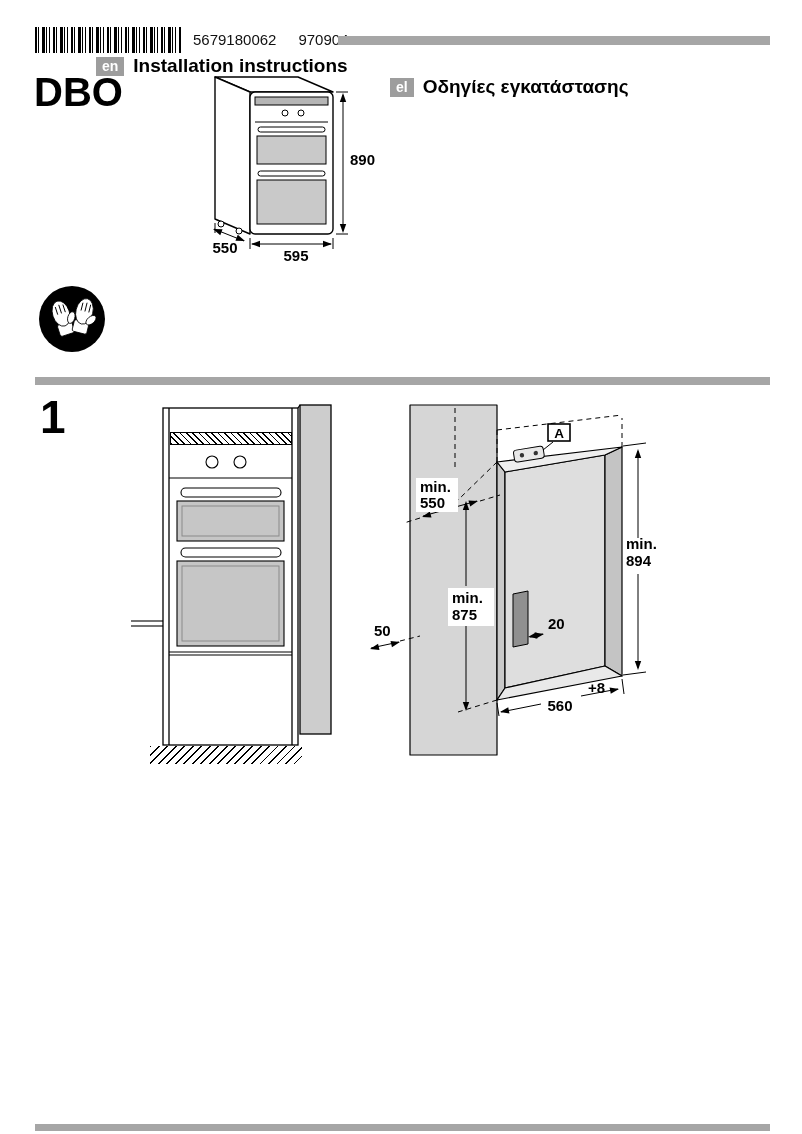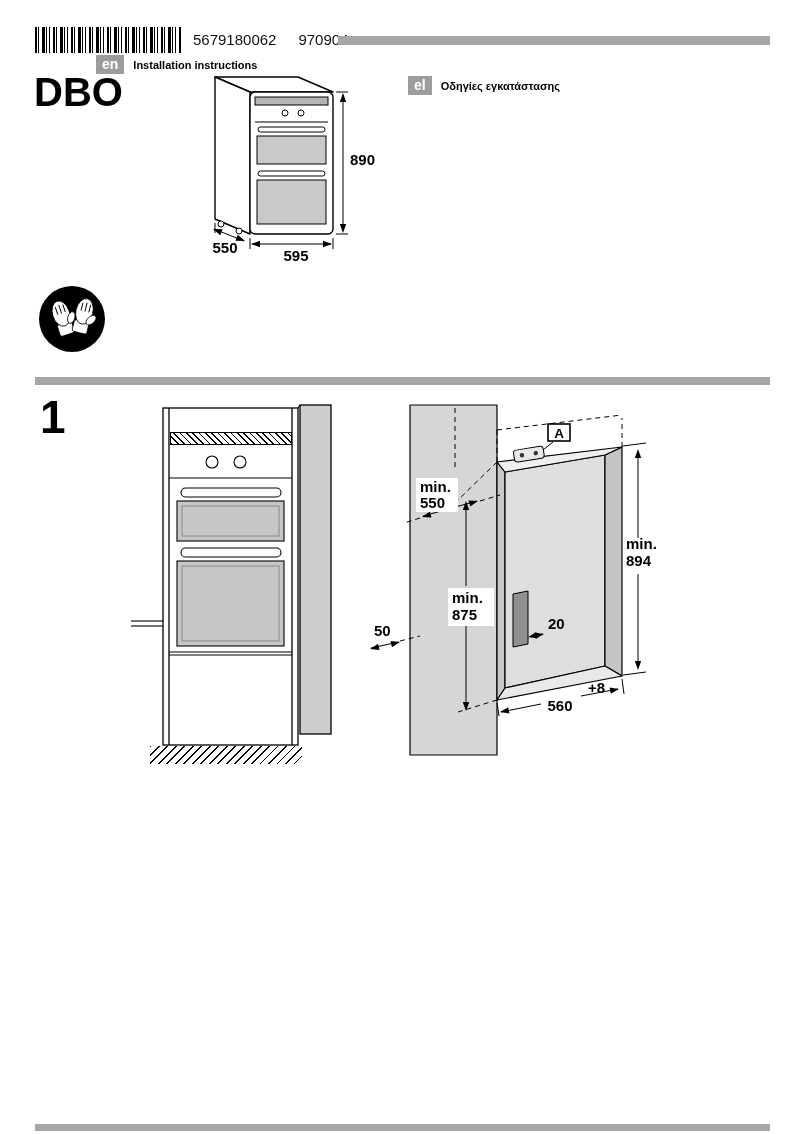--- a/index.html
+++ b/index.html
@@ -17,21 +17,21 @@
       #000 7px 10px, #fff 10px 11px, #000 11px 12px, #fff 12px 14px,
       #000 14px 15px, #fff 15px 18px);
   }
   .bc-text { position:absolute; left:193px; top:31px; font-size:15px; color:#111; }
   .bc-text span + span { margin-left:22px; }
   .lang { position:absolute; display:flex; align-items:center; gap:9px; }
   .tag {
     background:#9d9d9d; color:#fff; font-weight:bold; font-size:14px;
     padding:1px 6px; line-height:17px; display:inline-block;
   }
-  .title { font-weight:bold; font-size:11px; }
+  .title { font-weight:bold; font-size:19px; }
   .model { position:absolute; left:34px; top:70px; font-size:40px; font-weight:bold; }
   .stepnum { position:absolute; left:40px; top:390px; font-size:46px; font-weight:bold; }
   text.dim { font-family:"Liberation Sans",sans-serif; font-size:15px; font-weight:bold; fill:#000; }
   text.dlabel { font-family:"Liberation Sans",sans-serif; font-size:13.5px; font-weight:bold; fill:#000; }
   .vent-hatch {
     position:absolute; left:170px; top:432px; width:122px; height:13px;
     border:1px solid #000;
     background:repeating-linear-gradient(45deg,#000 0 1.2px,transparent 1.2px 4.5px);
   }
   .floor-hatch {
@@ -51,21 +51,21 @@
 <div class="barcode"></div>
 <div class="bc-text">
   <span>5679180062</span><span>970904</span>
 </div>
 <div class="graybar" style="left:338px;top:36px;width:432px;height:9px;"></div>
 
 <div class="lang" style="left:96px;top:55px;">
   <span class="tag">en</span>
   <span class="title">Installation instructions</span>
 </div>
-<div class="lang" style="left:408px;top:76px;">
+<div class="lang" style="left:390px;top:76px;">
   <span class="tag">el</span>
   <span class="title">Οδηγίες εγκατάστασης</span>
 </div>
 
 <div class="model">DBO</div>
 
 <svg class="abs" style="left:195px;top:72px;" width="185" height="200" viewBox="0 0 185 200">
   <g fill="#fff" stroke="#000" stroke-width="1.4" stroke-linejoin="round">
     <polygon points="55,20 138,20 103,5 20,5"></polygon>
     <polygon points="55,20 55,162 20,147 20,5"></polygon>

